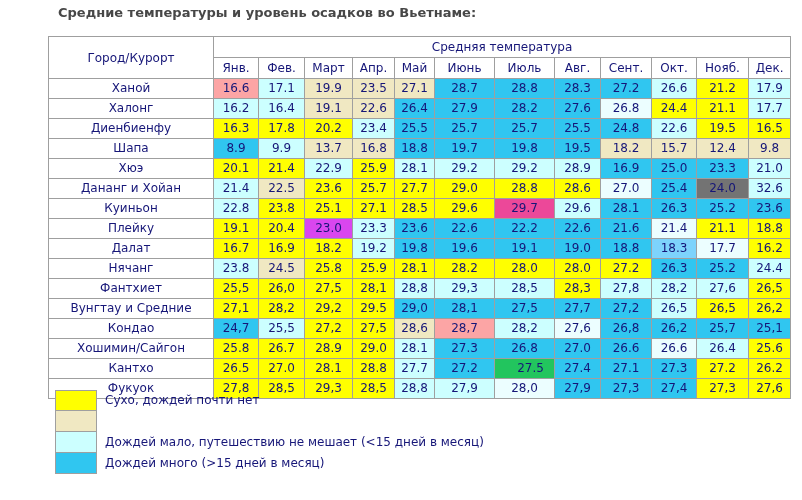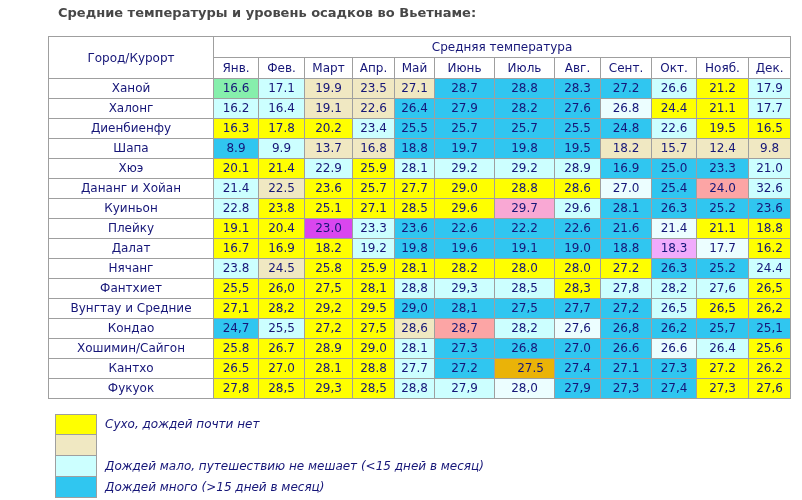--- a/index.html
+++ b/index.html
@@ -6,21 +6,21 @@
     font-family:"DejaVu Sans","Liberation Sans",sans-serif;}
   .title{position:absolute;left:58px;top:5px;font-size:13px;font-weight:bold;color:#474747;}
   table.temp{position:absolute;left:48px;top:36px;border-collapse:collapse;table-layout:fixed;
     width:742px;border:1px solid #808080;}
   table.temp th,table.temp td{border:1px solid #9f9f9f;color:#161678;font-size:12px;
     font-weight:normal;text-align:center;vertical-align:middle;padding:0;white-space:nowrap;
     overflow:hidden;background:#ffffff;}
   table.temp thead th{height:20px;line-height:20px;}
   table.temp tbody td{height:19px;line-height:19px;}
   td.city{background:#ffffff;}
-  .legend{position:absolute;left:55px;top:414px;font-style:italic;}
+  .legend{position:absolute;left:55px;top:390px;}
   .legend-row{display:flex;height:21px;align-items:stretch;}
   .legend-swatch{width:42px;border:1px solid #9f9f9f;margin-top:-1px;box-sizing:border-box;}
   .legend-row:first-child .legend-swatch{margin-top:0;}
   .legend-label{margin-left:8px;font-size:12px;line-height:21px;color:#161678;}
 </style>
 </head>
 <body>
 
 <div class="title">Средние температуры  и уровень осадков во Вьетнаме:</div>
 
@@ -56,21 +56,21 @@
         <th>Авг.</th>
         <th>Сент.</th>
         <th>Окт.</th>
         <th>Нояб.</th>
         <th>Дек.</th>
       </tr>
   </thead>
   <tbody id="table-body">
       <tr>
         <td class="city">Ханой</td>
-        <td style="background: #86efac;">16.6</td>
+        <td style="background: #fca5a5;">16.6</td>
         <td style="background: rgb(204, 255, 255);">17.1</td>
         <td style="background: rgb(240, 232, 194);">19.9</td>
         <td style="background: rgb(240, 232, 194);">23.5</td>
         <td style="background: rgb(240, 232, 194);">27.1</td>
         <td style="background: rgb(48, 198, 240);">28.7</td>
         <td style="background: rgb(48, 198, 240);">28.8</td>
         <td style="background: rgb(48, 198, 240);">28.3</td>
         <td style="background: rgb(48, 198, 240);">27.2</td>
         <td style="background: rgb(204, 255, 255);">26.6</td>
         <td style="background: rgb(255, 255, 0);">21.2</td>
@@ -141,32 +141,32 @@
         <td style="background: rgb(204, 255, 255);">21.4</td>
         <td style="background: rgb(240, 232, 194);">22.5</td>
         <td style="background: rgb(255, 255, 0);">23.6</td>
         <td style="background: rgb(255, 255, 0);">25.7</td>
         <td style="background: rgb(255, 255, 0);">27.7</td>
         <td style="background: rgb(255, 255, 0);">29.0</td>
         <td style="background: rgb(255, 255, 0);">28.8</td>
         <td style="background: rgb(255, 255, 0);">28.6</td>
         <td style="background: rgb(236, 254, 255);">27.0</td>
         <td style="background: rgb(48, 198, 240);">25.4</td>
-        <td style="background: #fca5a5;">24.0</td>
+        <td style="background: #737373;">24.0</td>
         <td style="background: rgb(204, 255, 255);">32.6</td>
       </tr>
       <tr>
         <td class="city">Куиньон</td>
         <td style="background: rgb(204, 255, 255);">22.8</td>
         <td style="background: rgb(255, 255, 0);">23.8</td>
         <td style="background: rgb(255, 255, 0);">25.1</td>
         <td style="background: rgb(255, 255, 0);">27.1</td>
         <td style="background: rgb(255, 255, 0);">28.5</td>
         <td style="background: rgb(255, 255, 0);">29.6</td>
-        <td style="background: #f9a8d4;">29.7</td>
+        <td style="background: #ec4899;">29.7</td>
         <td style="background: rgb(204, 255, 255);">29.6</td>
         <td style="background: rgb(48, 198, 240);">28.1</td>
         <td style="background: rgb(48, 198, 240);">26.3</td>
         <td style="background: rgb(48, 198, 240);">25.2</td>
         <td style="background: rgb(48, 198, 240);">23.6</td>
       </tr>
       <tr>
         <td class="city">Плейку</td>
         <td style="background: rgb(255, 255, 0);">19.1</td>
         <td style="background: rgb(255, 255, 0);">20.4</td>
@@ -185,21 +185,21 @@
         <td class="city">Далат</td>
         <td style="background: rgb(255, 255, 0);">16.7</td>
         <td style="background: rgb(255, 255, 0);">16.9</td>
         <td style="background: rgb(255, 255, 0);">18.2</td>
         <td style="background: rgb(204, 255, 255);">19.2</td>
         <td style="background: rgb(48, 198, 240);">19.8</td>
         <td style="background: rgb(48, 198, 240);">19.6</td>
         <td style="background: rgb(48, 198, 240);">19.1</td>
         <td style="background: rgb(48, 198, 240);">19.0</td>
         <td style="background: rgb(48, 198, 240);">18.8</td>
-        <td style="background: #f0abfc;">18.3</td>
+        <td style="background: #7dd3fc;">18.3</td>
         <td style="background: rgb(236, 254, 255);">17.7</td>
         <td style="background: rgb(255, 255, 0);">16.2</td>
       </tr>
       <tr>
         <td class="city">Нячанг</td>
         <td style="background: rgb(204, 255, 255);">23.8</td>
         <td style="background: rgb(240, 232, 194); margin-left: 24px;">24.5</td>
         <td style="background: rgb(255, 255, 0);">25.8</td>
         <td style="background: rgb(255, 255, 0);">25.9</td>
         <td style="background: rgb(255, 255, 0);">28.1</td>
@@ -272,21 +272,21 @@
         <td style="background: rgb(255, 255, 0);">25.6</td>
       </tr>
       <tr>
         <td class="city">Кантхо</td>
         <td style="background: rgb(255, 255, 0);">26.5</td>
         <td style="background: rgb(255, 255, 0);">27.0</td>
         <td style="background: rgb(255, 255, 0);">28.1</td>
         <td style="background: rgb(255, 255, 0);">28.8</td>
         <td style="background: rgb(204, 255, 255);">27.7</td>
         <td style="background: rgb(48, 198, 240);">27.2</td>
-        <td style="background: #eab308; padding-left: 12px;">27.5</td>
+        <td style="background: #22c55e; padding-left: 12px;">27.5</td>
         <td style="background: rgb(48, 198, 240);">27.4</td>
         <td style="background: rgb(48, 198, 240);">27.1</td>
         <td style="background: rgb(48, 198, 240);">27.3</td>
         <td style="background: rgb(255, 255, 0);">27.2</td>
         <td style="background: rgb(255, 255, 0);">26.2</td>
       </tr>
       <tr>
         <td class="city">Фукуок</td>
         <td style="background: rgb(255, 255, 0);">27,8</td>
         <td style="background: rgb(255, 255, 0);">28,5</td>

